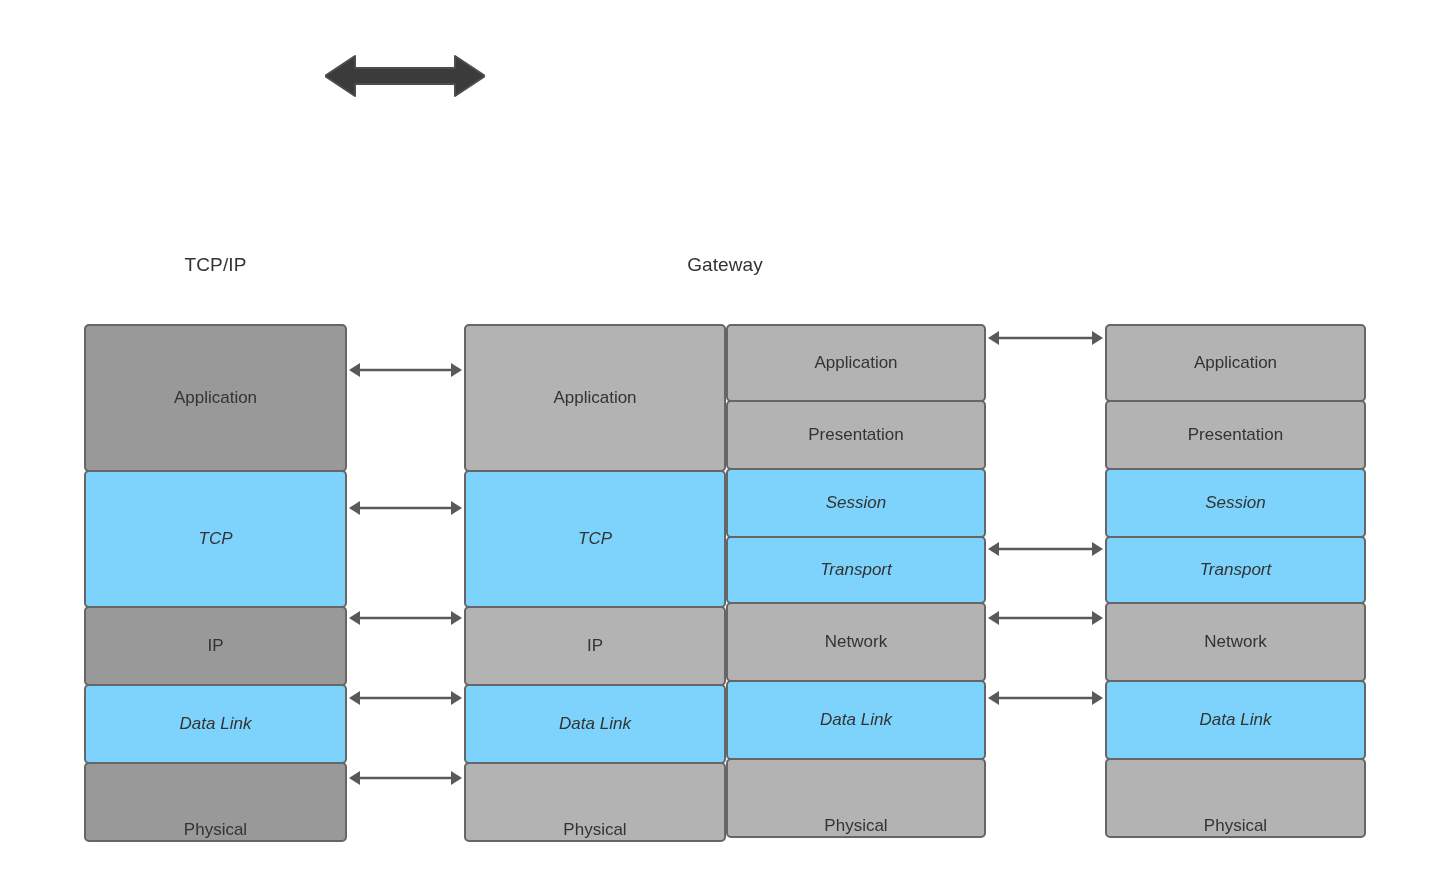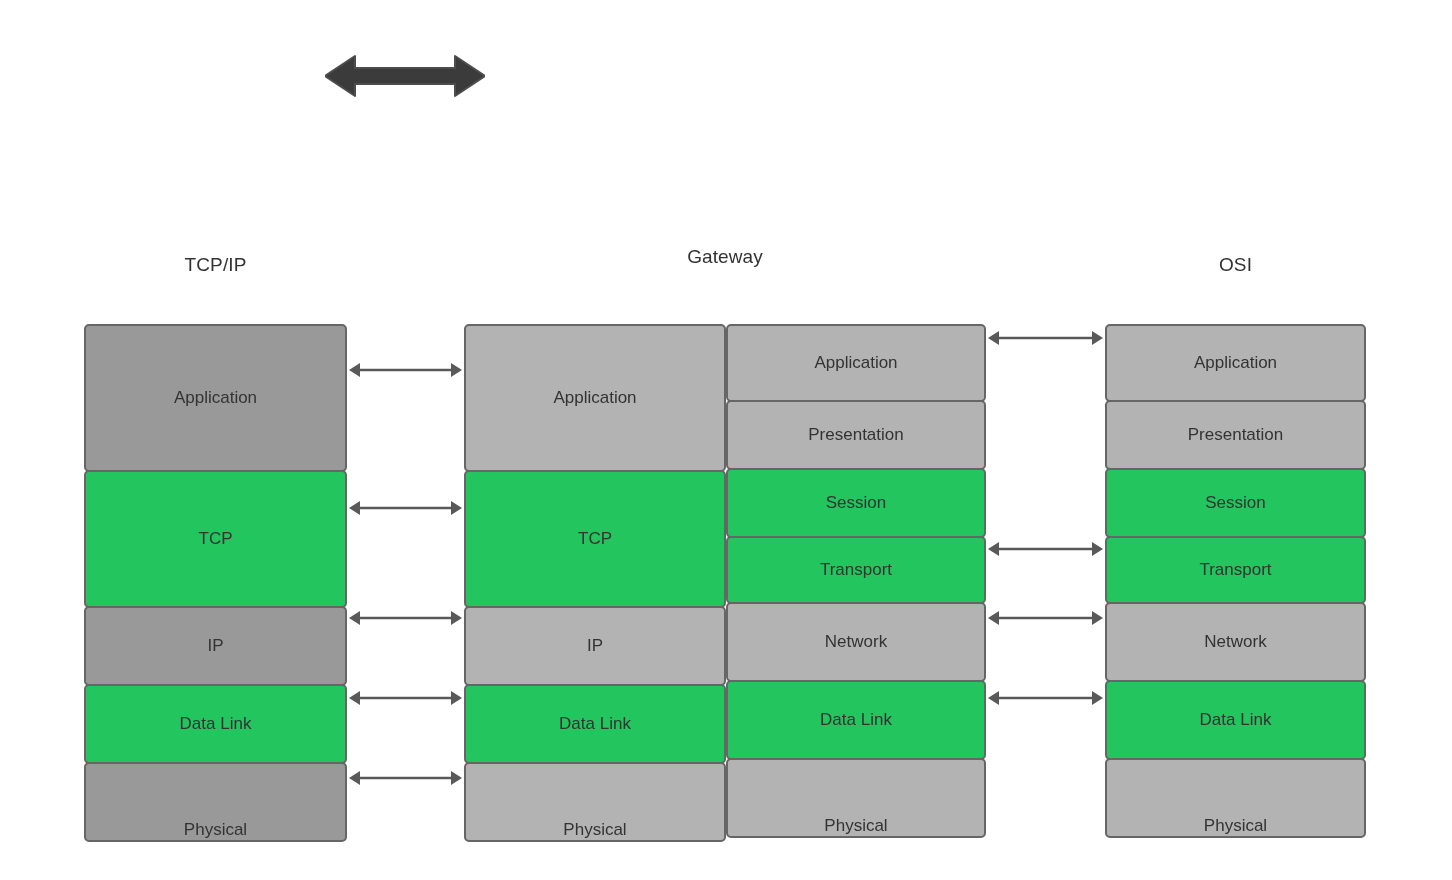--- a/index.html
+++ b/index.html
@@ -32,21 +32,21 @@
   
   .col-title {
     position: absolute;
     text-align: center;
     font-size: 19px;
     color: #333333;
     letter-spacing: 0.1px;
     white-space: nowrap;
   }
   #title-tcpip  { left: 84px;   top: 254px; width: 263px; }
-  #title-gateway{ left: 464px;  top: 246px; width: 522px; }
+  #title-gateway{ left: 464px;  top: 254px; width: 522px; }
   #title-osi    { left: 1105px; top: 254px; width: 261px; }
 
   
   .stack {
     position: absolute;
     box-sizing: border-box;
     margin-top: 28px;
   }
   #stack-tcpip   { left: 84px;   top: 296px; width: 263px; }
   #stack-gw-left { left: 464px;  top: 296px; width: 262px; }
@@ -64,21 +64,21 @@
     color: #333333;
     text-align: center;
     white-space: nowrap;
     margin-bottom: -2px;
     position: relative;
   }
   .layer:last-child { margin-bottom: 0; align-items: flex-end; }
 
   .fill-dark  { background: #999999; }
   .fill-light { background: #b3b3b3; }
-  .fill-white { background: #22c55e; }
+  .fill-white { background: #7dd3fc; font-style: italic; }
 
   
   #connectors {
     position: absolute;
     left: 0;
     top: 0;
     width: 1452px;
     height: 880px;
     pointer-events: none;
   }
@@ -87,21 +87,20 @@
 <body>
 
 <div id="canvas">
 
   <svg class="big-arrow" viewBox="0 0 160 56" xmlns="http://www.w3.org/2000/svg">
     <polygon points="0,28 30,8 30,20 130,20 130,8 160,28 130,48 130,36 30,36 30,48" fill="#3b3b3b" stroke="#4d4d4d" stroke-width="2" stroke-linejoin="round"></polygon>
   </svg>
 
   <div class="col-title" id="title-tcpip">TCP/IP</div>
   <div class="col-title" id="title-gateway">Gateway</div>
-  <div class="col-title" id="title-osi">OSI</div>
 
   <div class="stack" id="stack-tcpip">
       <div class="layer fill-dark" style="height: 148px;">
         <span>Application</span>
       </div>
       <div class="layer fill-white" style="height: 138px;">
         <span>TCP</span>
       </div>
       <div class="layer fill-dark" style="height: 80px;">
         <span>IP</span>

